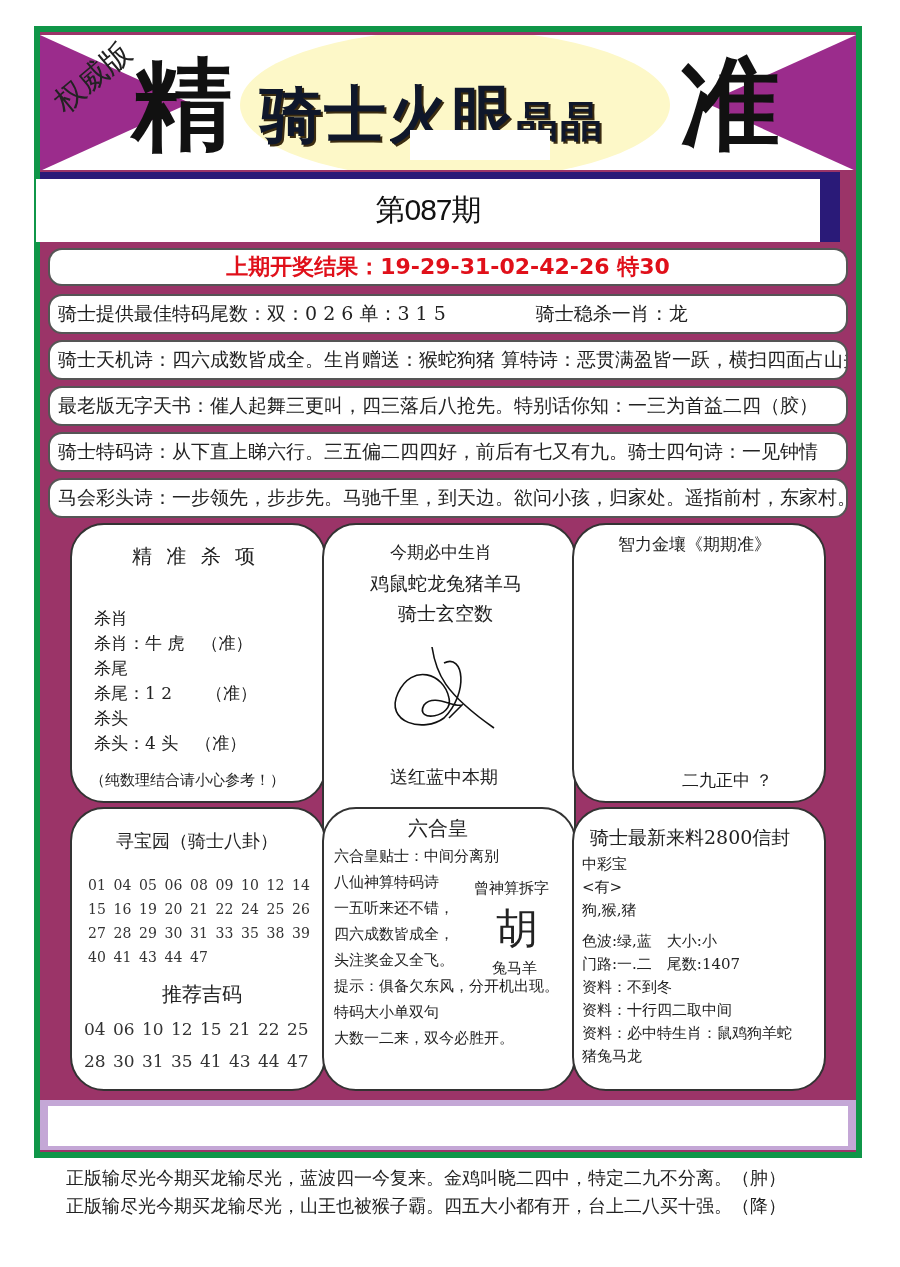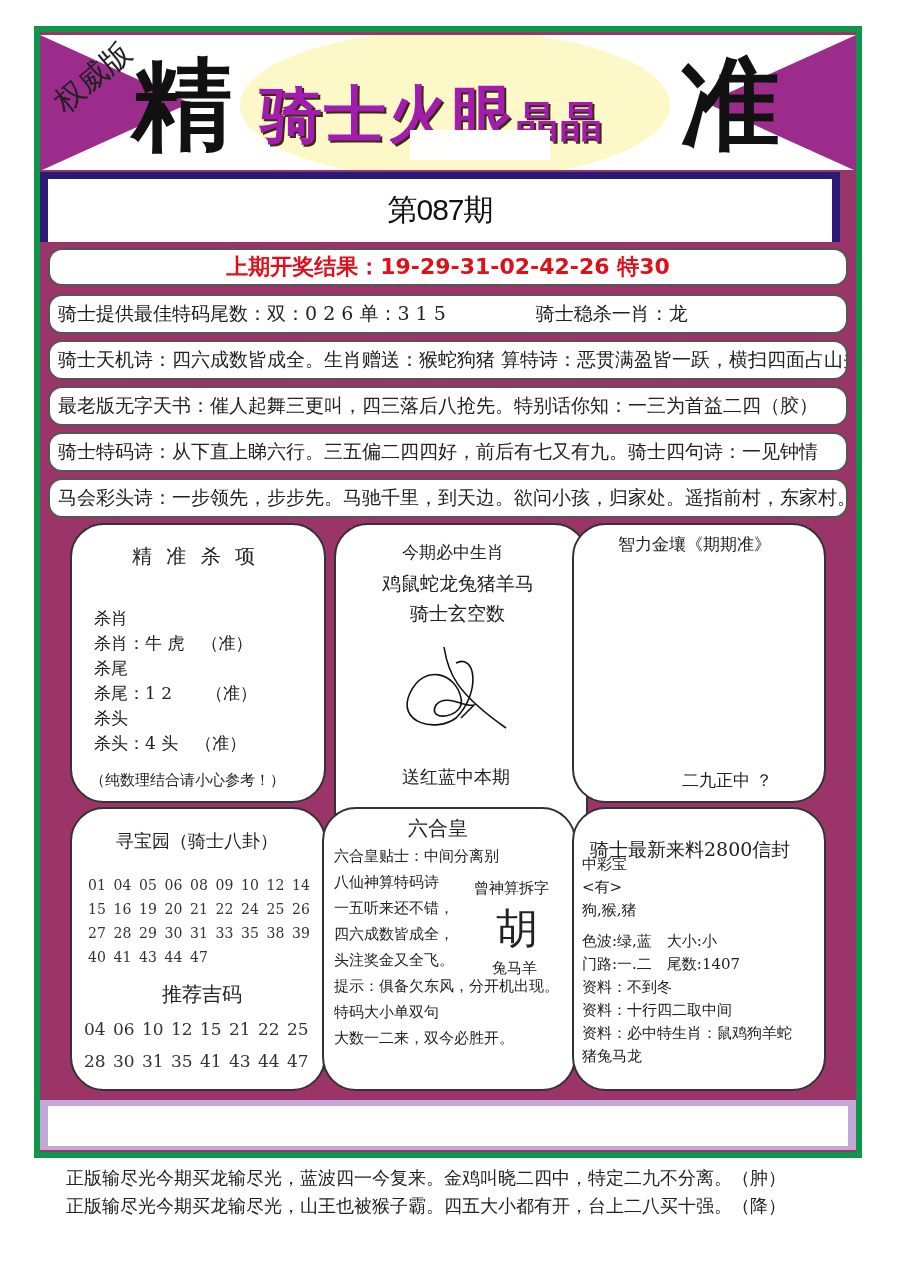--- a/index.html
+++ b/index.html
@@ -6,25 +6,25 @@
   body{width:900px;height:1267px;position:relative;overflow:hidden;font-family:"DejaVu Serif","Liberation Serif",serif;color:#222;}
   .frame{position:absolute;left:34px;top:26px;width:828px;height:1132px;background:#0f9648;}
   .inner{position:absolute;left:40px;top:32px;width:816px;height:1120px;background:#9b3468;}
   .header{position:absolute;left:40px;top:35px;width:816px;height:135px;background:#fff;overflow:hidden;}
   .tri-left{position:absolute;left:0;top:0;width:0;height:0;border-top:68px solid transparent;border-bottom:68px solid transparent;border-left:150px solid #9b2c8c;}
   .tri-right{position:absolute;right:0;top:0;width:0;height:0;border-top:68px solid transparent;border-bottom:68px solid transparent;border-right:150px solid #9b2c8c;}
   .badge{position:absolute;left:8px;top:22px;transform:rotate(-40deg);font-size:30px;color:#222;font-family:"DejaVu Serif",serif;}
   .big-jing{position:absolute;left:92px;top:10px;font-size:100px;font-weight:bold;line-height:120px;color:#111;font-family:"DejaVu Sans",sans-serif;}
   .big-zhun{position:absolute;left:640px;top:10px;font-size:100px;font-weight:bold;line-height:120px;color:#111;font-family:"DejaVu Sans",sans-serif;}
   .ellipse{position:absolute;left:200px;top:-5px;width:430px;height:150px;border-radius:50%;background:#fdf8c8;}
-  .center-title{position:absolute;left:220px;top:38px;font-size:62px;font-weight:bold;color:#a21caf;text-shadow:2px 2px 0 #3b2c10;letter-spacing:2px;font-family:"DejaVu Serif",serif;}
+  .center-title{position:absolute;left:220px;top:38px;font-size:62px;font-weight:bold;color:#0f172a;text-shadow:2px 2px 0 #3b2c10;letter-spacing:2px;font-family:"DejaVu Serif",serif;}
   .center-title .small{font-size:42px;}
   .white-blank{position:absolute;left:370px;top:95px;width:140px;height:30px;background:#fff;}
   .issue-bar{position:absolute;left:40px;top:172px;width:800px;height:70px;background:#2a1a78;}
-  .issue-box{position:absolute;left:48px;top:179px;width:784px;height:63px;background:#fff;display:flex;align-items:center;justify-content:center;font-size:30px;color:#111;font-family:"Liberation Sans",sans-serif;letter-spacing:-1px;}
+  .issue-box{position:absolute;left:36px;top:179px;width:784px;height:63px;background:#fff;display:flex;align-items:center;justify-content:center;font-size:30px;color:#111;font-family:"Liberation Sans",sans-serif;letter-spacing:-1px;}
   .row{position:absolute;left:48px;width:800px;background:#fff;border-radius:14px;border:2px solid #555;box-sizing:border-box;display:flex;align-items:center;padding-left:8px;font-size:19px;white-space:nowrap;overflow:hidden;}
   .row.result{justify-content:center;color:#e0101a;font-weight:bold;font-size:22px;font-family:"DejaVu Sans",sans-serif;padding-left:0;}
   .row .gap{display:inline-block;width:90px;}
   .card{position:absolute;background:#fff;border-radius:34px;box-sizing:border-box;border:2px solid #333;}
   .card .t{position:absolute;white-space:nowrap;}
   .bottom-bar{position:absolute;left:40px;top:1100px;width:816px;height:50px;background:#c4a7d6;}
   .bottom-box{position:absolute;left:48px;top:1106px;width:800px;height:40px;background:#fff;}
   .footer{position:absolute;left:66px;font-size:18px;white-space:nowrap;color:#222;}
   .ball-grid{position:absolute;left:16px;display:grid;grid-template-columns:repeat(9,25.5px);row-gap:8px;font-size:14px;color:#333;}
   .rec-grid{position:absolute;left:12px;display:grid;grid-template-columns:repeat(8,29px);row-gap:12px;font-size:17px;color:#333;}
@@ -66,21 +66,21 @@
     <div>杀肖</div>
     <div>杀肖：牛 虎　（准）</div>
     <div>杀尾</div>
     <div>杀尾：1 2　　（准）</div>
     <div>杀头</div>
     <div>杀头：4 头　（准）</div>
   </div>
   <div class="t" style="left:18px;top:246px;font-size:15px;">（纯数理结合请小心参考！）</div>
 </div>
 
-<div class="card" style="left:334px;top:523px;width:254px;height:356px;">
+<div class="card" style="left:322px;top:523px;width:254px;height:356px;">
   <div class="t" style="left:66px;top:16px;font-size:17px;">今期必中生肖</div>
   <div class="t" style="left:46px;top:46px;font-size:19px;">鸡鼠蛇龙兔猪羊马</div>
   <div class="t" style="left:74px;top:76px;font-size:19px;">骑士玄空数</div>
   <svg class="t" style="left:60px;top:118px;" width="130" height="90" viewBox="0 0 130 90">
     <path d="M48 4 C52 30 60 50 110 85 M60 20 C80 10 85 50 60 75 C40 90 0 80 14 50 C28 20 60 30 65 55 C70 75 30 80 40 62 C50 50 70 65 78 62 C80 60 70 70 65 75" fill="none" stroke="#111" stroke-width="1.6"></path>
   </svg>
   <div class="t" style="left:66px;top:240px;font-size:18px;">送红蓝中本期</div>
 </div>
 
 <div class="card" style="left:572px;top:523px;width:254px;height:280px;">
@@ -156,21 +156,21 @@
     <div>提示：俱备欠东风，分开机出现。</div>
     <div>特码大小单双句</div>
     <div>大数一二来，双今必胜开。</div>
   </div>
   <div class="t" style="left:150px;top:70px;font-size:15px;">曾神算拆字</div>
   <div class="t" style="left:172px;top:92px;font-size:42px;">胡</div>
   <div class="t" style="left:168px;top:150px;font-size:15px;">兔马羊</div>
 </div>
 
 <div class="card" style="left:572px;top:807px;width:254px;height:284px;">
-  <div class="t" style="left:16px;top:28px;font-size:19px;text-align:center;">骑士最新来料2800信封</div>
+  <div class="t" style="left:16px;top:16px;font-size:19px;text-align:center;">骑士最新来料2800信封</div>
   <div class="t" style="left:8px;top:44px;font-size:15px;line-height:23px;">
     <div>中彩宝</div>
     <div>&lt;有&gt;</div>
     <div>狗,猴,猪</div>
     <div style="height:8px"></div>
     <div>色波:绿,蓝　大小:小</div>
     <div>门路:一.二　尾数:1407</div>
     <div>资料：不到冬</div>
     <div>资料：十行四二取中间</div>
     <div>资料：必中特生肖：鼠鸡狗羊蛇</div>

